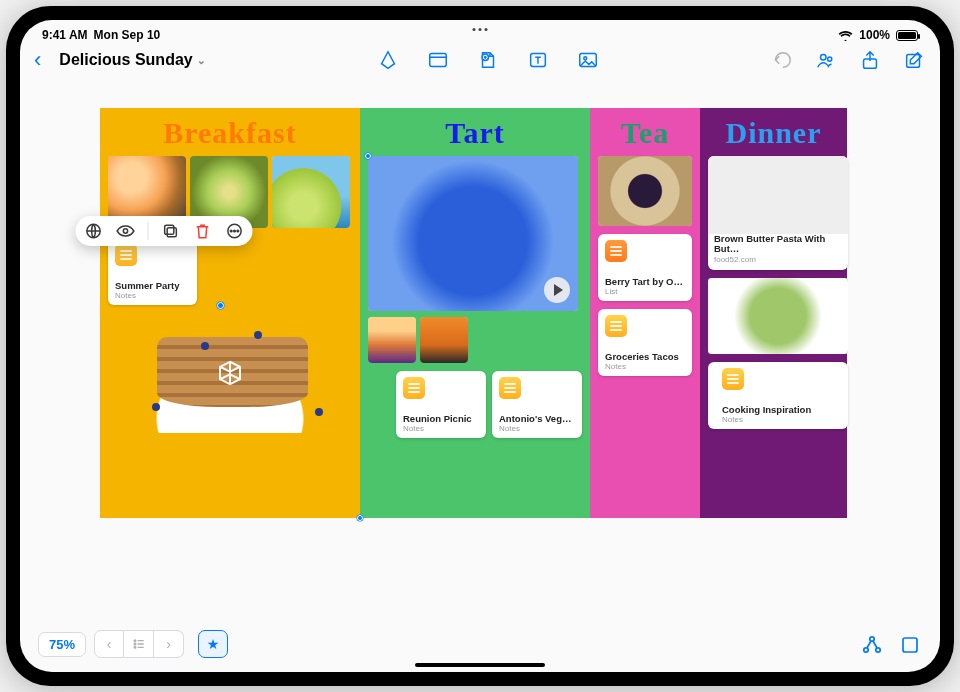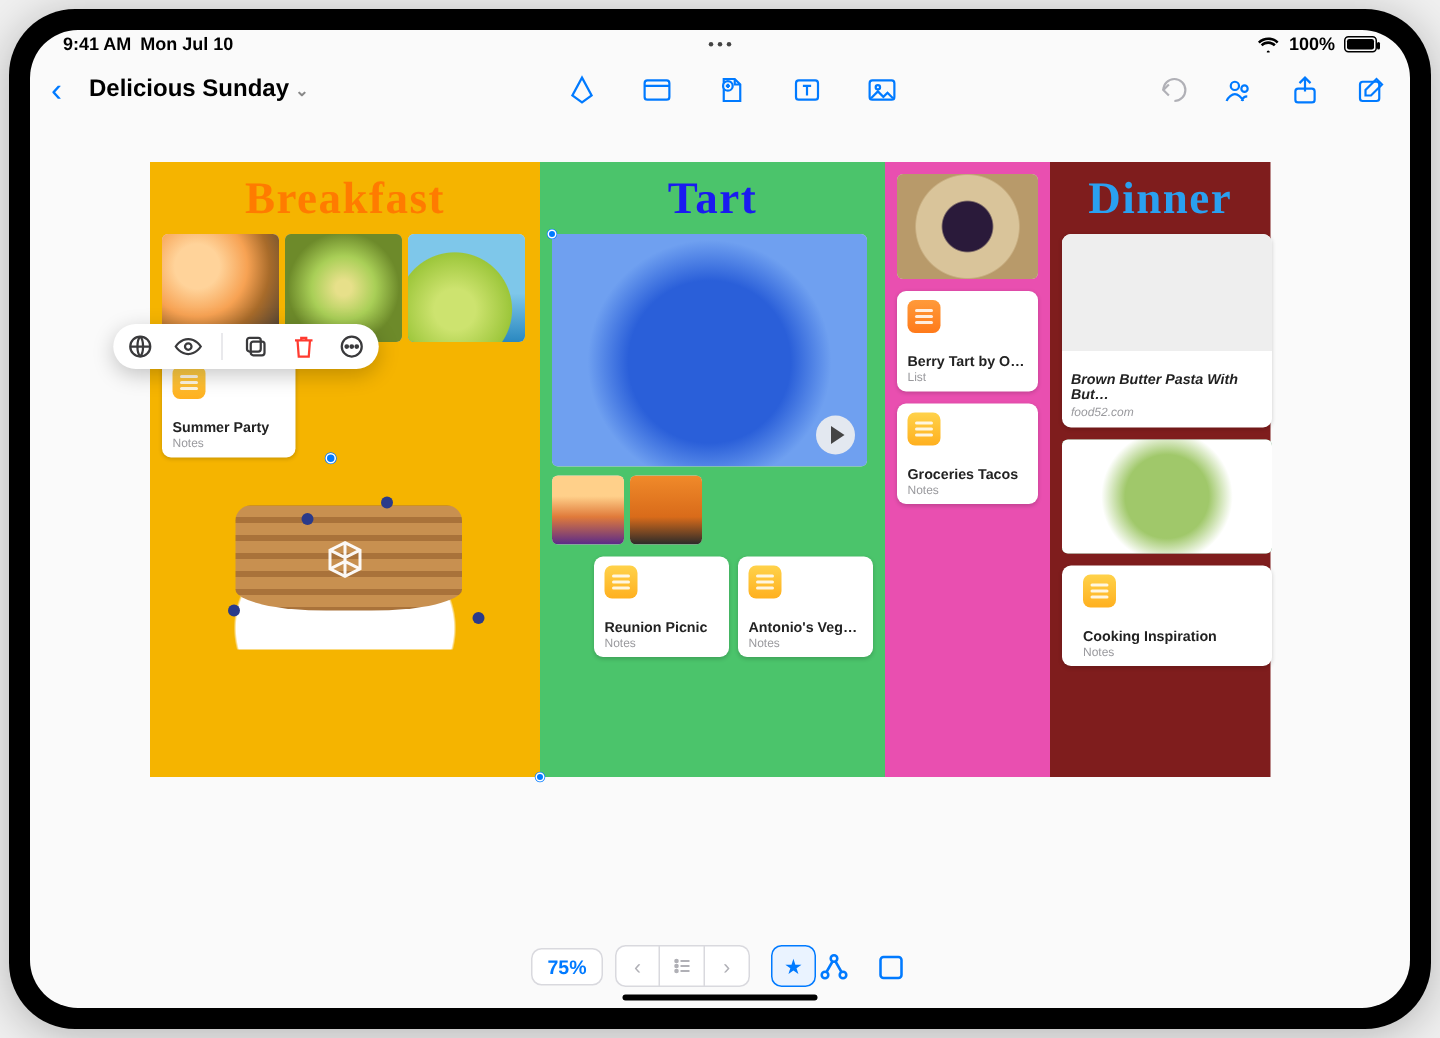--- a/index.html
+++ b/index.html
@@ -30,21 +30,21 @@
     overflow: hidden;
     position: relative;
     display: flex;
     flex-direction: column;
   }
   
   .status-bar {
     height: 22px;
     display: flex;
     justify-content: space-between;
-    align-items: flex-start;
+    align-items: flex-end;
     padding: 2px 22px 0 22px;
     font-size: 12px;
     font-weight: 600;
     color: #000;
   }
   .status-left { display:flex; gap:6px; align-items:center;}
   .status-right { display:flex; gap:6px; align-items:center;}
   .battery { display:inline-flex; align-items:center; gap:2px;}
   .battery-shell { width:22px;height:11px;border:1px solid #000;border-radius:3px;position:relative;}
   .battery-shell::after{content:"";position:absolute;right:-3px;top:3px;width:2px;height:5px;background:#000;border-radius:1px;}
@@ -89,21 +89,21 @@
     align-items:flex-end;
   }
   .col {
     height:100%;
     position:relative;
     padding: 8px 8px 0 8px;
   }
   .col-breakfast { background:#f5b400; width:260px;}
   .col-lunch { background:#4bc46b; width:230px;}
   .col-tea { background:#e94fb0; width:110px;}
-  .col-dinner { background:#7f1d1d; width:147px;}
+  .col-dinner { background:#701a75; width:147px;}
   .col-title {
     font-size: 30px;
     font-weight:700;
     font-family: "Marker Felt", "Comic Sans MS", cursive;
     text-align:center;
     margin-bottom:6px;
     letter-spacing:1px;
   }
   .t-break{ color:#ff7b00;}
   .t-lunch{ color:#1a1af0;}
@@ -143,21 +143,21 @@
   }
   .card .icon{width:22px;height:22px;border-radius:5px;background:linear-gradient(#ffd24a,#ffb01f);margin-bottom:14px;position:relative;}
   .card .icon.pages{background:linear-gradient(#ff9a3a,#ff7a1a);}
   .card .icon::after{content:"";position:absolute;left:5px;right:5px;top:6px;height:2px;background:rgba(255,255,255,0.85);border-radius:1px;box-shadow:0 4px 0 rgba(255,255,255,0.85), 0 8px 0 rgba(255,255,255,0.85);}
   .card .ct{ font-size:9.5px; font-weight:600; color:#222; white-space:nowrap; overflow:hidden; text-overflow:ellipsis;}
   .card .cs{ font-size:8px; color:#9a9a9e;}
   .card.link .ct{white-space:normal;line-height:1.1;}
   .card.link .cs{color:#9a9a9e;}
   .card.link{padding:0 0 4px 0;}
   .card.link .linkimg{height:78px;border-radius:6px 6px 0 0;background:#eee;}
-  .card.link .txt{padding:15px 6px 2px 6px;font-style:italic;}
+  .card.link .txt{padding:0 6px 2px 6px;}
   
   .selected-wrap{position:relative;}
   .sel-handle{position:absolute;width:7px;height:7px;background:#007aff;border:1.5px solid #fff;border-radius:50%;box-shadow:0 0 0 0.5px #007aff;}
   .h-tl{top:-4px;left:-4px;} .h-br{bottom:-4px;right:-4px;}
   .action-pill{
     position:absolute;
     top:-22px;
     left:50%;
     transform:translateX(-50%);
     background:#fff;
@@ -172,21 +172,21 @@
   .pill-ic{width:20px;height:20px;color:#3a3a3c;display:flex;align-items:center;justify-content:center;}
   .pill-ic.red{color:#ff3b30;}
   .pill-sep{width:1px;height:18px;background:#e2e2e6;}
   
   .ar-badge{position:absolute;left:50%;top:50%;transform:translate(-50%,-50%);width:30px;height:30px;color:#fff;opacity:0.95;}
   
   .bottombar{
     height:40px;
     display:flex;
     align-items:center;
-    justify-content:center;
+    justify-content:space-between;
     padding: 0 18px 16px 18px;
   }
   .seg {
     display:flex;
     align-items:center;
     gap:0;
   }
   .zoom-chip{
     border:1px solid #d9d9de;
     border-radius:7px;
@@ -230,21 +230,21 @@
 </style>
 </head>
 <body>
 
 <div class="ipad-frame">
   <div class="screen">
 
     <div class="status-bar">
       <div class="status-left">
         <span>9:41 AM</span>
-        <span>Mon Jul 10</span>
+        <span>Mon Sep 10</span>
       </div>
       <div class="dots" style="position:absolute;left:50%;transform:translateX(-50%);top:8px;">
         <span></span>
           <span></span>
           <span></span>
       </div>
       <div class="status-right">
         <span class="wifi-ic">
           <svg viewBox="0 0 24 18">
               <path d="M12 15.5a1.6 1.6 0 100 3.2 1.6 1.6 0 000-3.2zM4 9c4.4-4.4 11.6-4.4 16 0l-2 2c-3.3-3.3-8.7-3.3-12 0zM1 6C7 0 17 0 23 6l-2 2C16 3 8 3 3 8z" fill="#000"></path>
@@ -434,20 +434,21 @@
             <div class="card">
               <div class="icon"></div>
               <div class="ct">Antonio's Vegan Tacos</div>
               <div class="cs">Notes</div>
             </div>
           </div>
           <span class="sel-dot" style="bottom:-3px;left:-3px"></span>
         </div>
 
         <div class="col col-tea">
+          <div class="col-title t-tea">Tea</div>
           <div class="tea-stack">
             <div class="thumb" style="width:94px;height:70px">
                 <div class="fill galette"></div>
               </div>
             <div class="card" style="width:94px;">
               <div class="icon pages"></div>
               <div class="ct">Berry Tart by Olivia</div>
               <div class="cs">List</div>
             </div>
             <div class="card" style="width:94px;">

